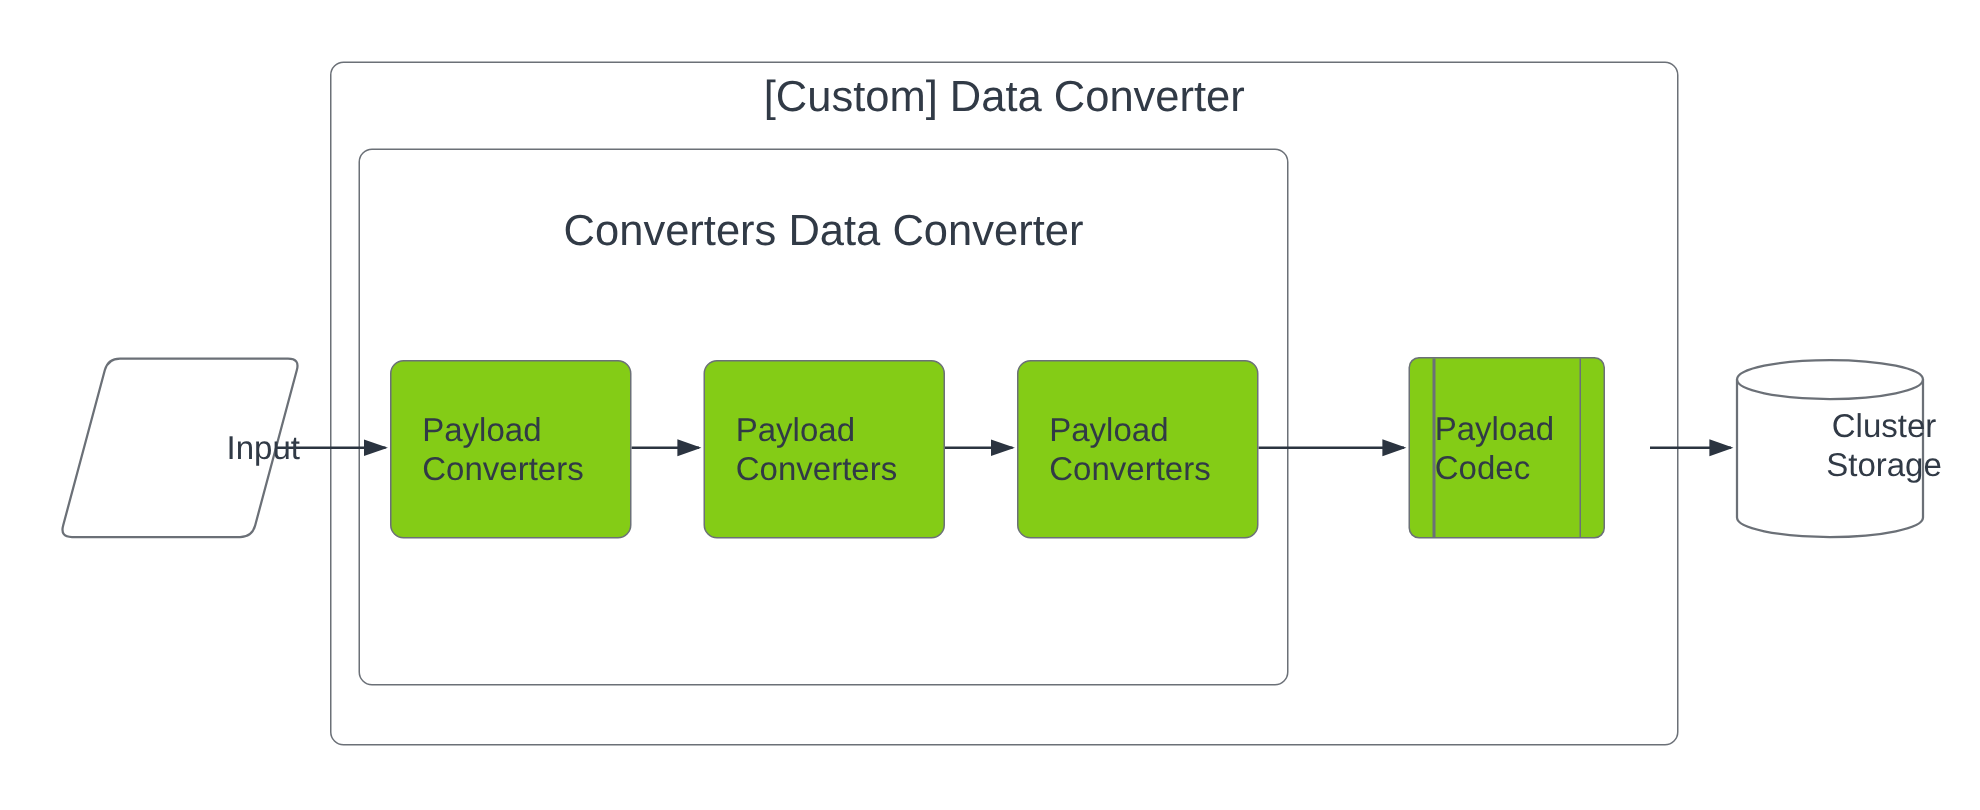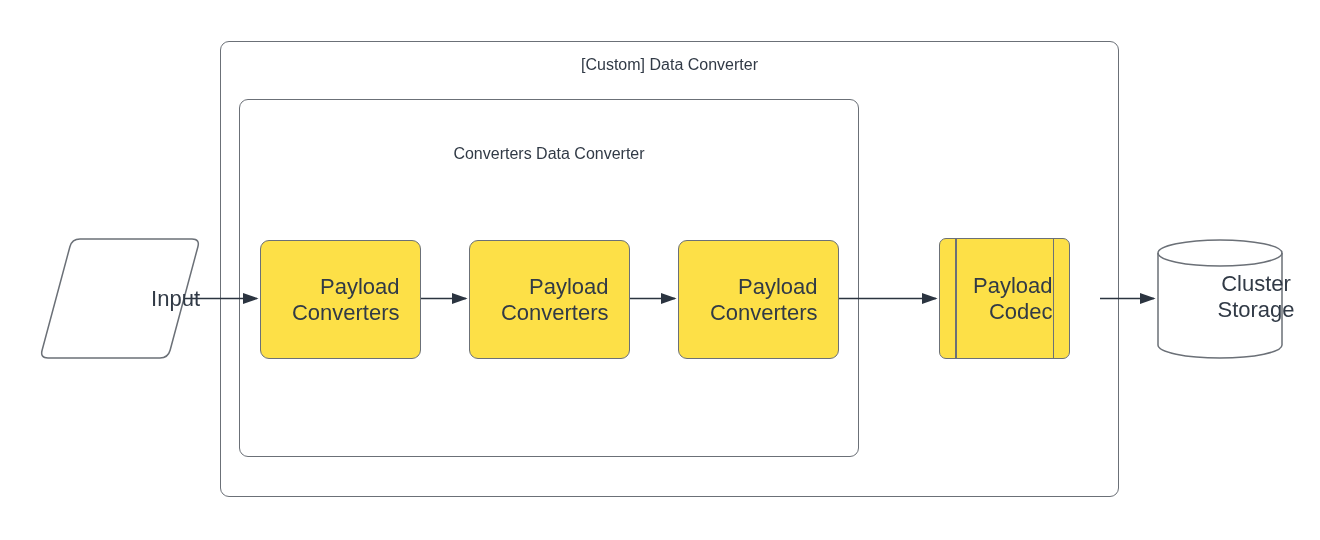--- a/index.html
+++ b/index.html
@@ -24,46 +24,46 @@
     background: transparent;
     z-index: 0;
   }
   .group-outer { left: 220px; top: 41px;  width: 897px; height: 454px; }
   .group-inner { left: 239px; top: 99px;  width: 618px; height: 356px; }
   .group-title {
     position: absolute;
     left: 0;
     width: 100%;
     text-align: center;
-    font-size: 16px;
+    font-size: 29px;
     line-height: 26px;
     color: #313a46;
   }
   .group-outer .group-title { top: 10px; }
   .group-inner .group-title { top: 41px; }
 
   
   .shape-layer {
     position: absolute;
     left: 0; top: 0;
     width: 1320px; height: 540px;
     z-index: 1;
     pointer-events: none;
   }
 
   
   .node {
     position: absolute;
     border: 1.5px solid #6b7077;
     border-radius: 9px;
-    background: #fde047;
+    background: #84cc16;
     display: flex;
     align-items: center;
     justify-content: center;
-    text-align: right;
+    text-align: left;
     font-size: 22px;
     line-height: 26px;
     z-index: 2;
     box-sizing: border-box;
   }
   .node-pc1 { left: 260px; top: 240px; width: 161px; height: 119px; }
   .node-pc2 { left: 469px; top: 240px; width: 161px; height: 119px; }
   .node-pc3 { left: 678px; top: 240px; width: 161px; height: 119px; }
   .node-codec { left: 939px; top: 238px; width: 131px; height: 121px; border-radius: 7px; }
   .node .label-span { display: inline-block; width: 118px; }

